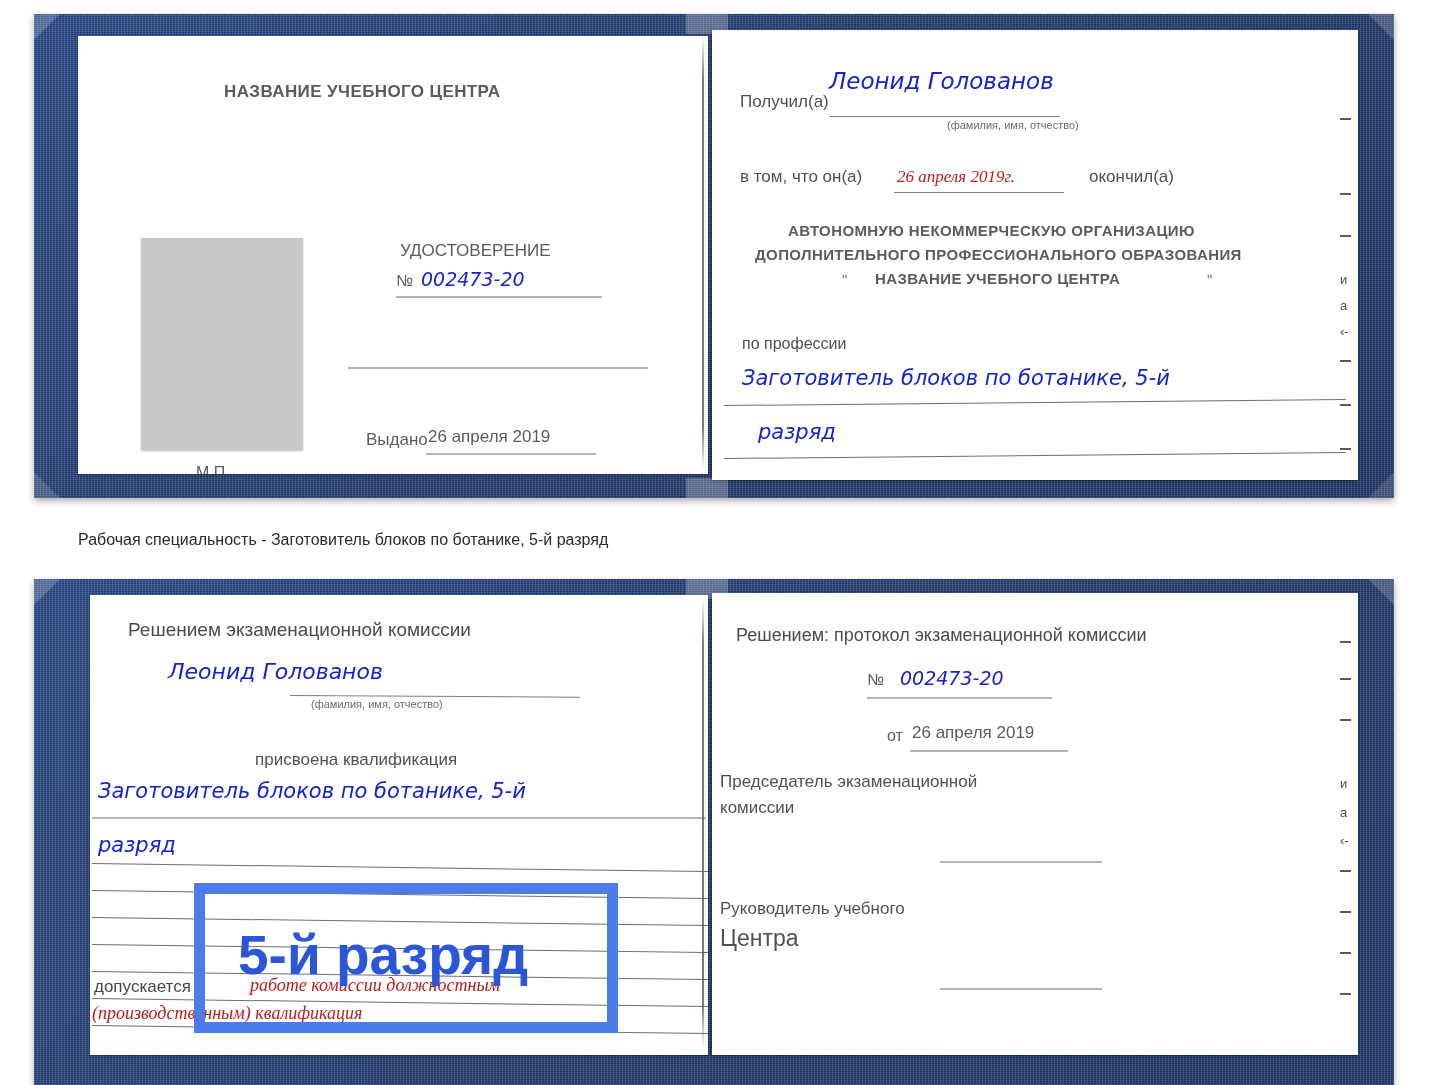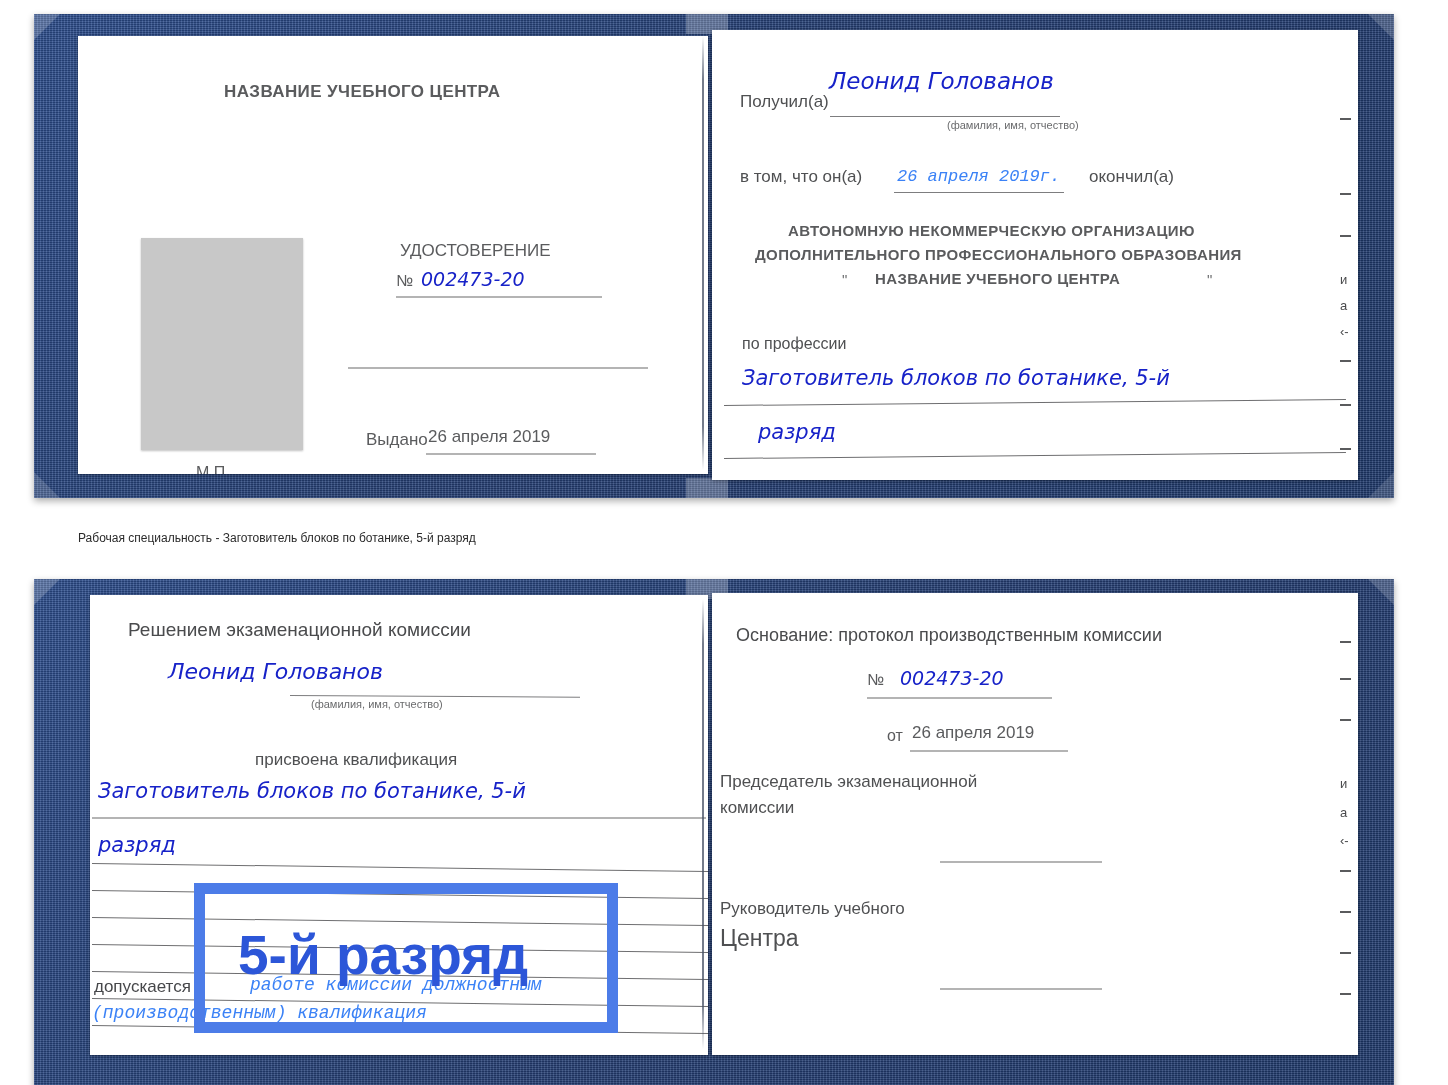--- a/index.html
+++ b/index.html
@@ -77,22 +77,22 @@
   .t-small { font-size: 11px; color: #6a6b6d; }
   .t-hand {
     position: absolute;
     color: #1722c8;
     font-family: "DejaVu Sans", sans-serif;
     font-style: italic;
     white-space: nowrap;
   }
   .t-italic-print {
     position: absolute;
-    color: #3b82f6;
-    font-family: Liberation Mono, monospace;
+    color: #b91c1c;
+    font-family: Liberation Serif, serif;
     font-style: italic;
     white-space: nowrap;
   }
 
   
   .rule {
     position: absolute;
     background: #b4b4b4;
     height: 2px;
   }
@@ -123,21 +123,21 @@
     font-family: "Liberation Sans", sans-serif;
     font-weight: 700;
     white-space: nowrap;
   }
 
   
   .caption {
     position: absolute;
     left: 78px;
     top: 531px;
-    font-size: 12px;
+    font-size: 16px;
     color: #2b2b2b;
     font-family: "Liberation Sans", sans-serif;
     white-space: nowrap;
   }
 
   
   .frag {
     position: absolute;
     color: #4a4b4d;
     font-size: 13px;
@@ -256,21 +256,21 @@
 
       <div class="hl-box" style="left:104px; top:288px; width:424px; height:150px;"></div>
       <div class="hl-text" style="left:148px; top:328px; font-size:55px;">5-й разряд</div>
     </div>
   </div>
 
   <div class="fold" style="left:668px; top:20px; height:450px;"></div>
 
   <div class="page bp-right">
     <div class="page-inner">
-      <div class="t-print" style="left:24px; top:32px; font-size:18px; color:#4a4b4d;">Основание: протокол производственным комиссии</div>
+      <div class="t-print" style="left:24px; top:32px; font-size:18px; color:#4a4b4d;">Решением: протокол экзаменационной комиссии</div>
 
       <div class="t-print" style="left:155px; top:78px; font-size:16px; color:#5a5b5d;">№</div>
       <div class="t-hand" style="left:188px; top:74px; font-size:19px;">002473-20</div>
       <div class="rule" style="left:155px; top:104px; width:185px;"></div>
 
       <div class="t-print" style="left:175px; top:134px; font-size:16px; color:#5a5b5d;">от</div>
       <div class="t-print" style="left:200px; top:130px; font-size:17px; color:#5a5b5d;">26 апреля 2019</div>
       <div class="rule" style="left:198px; top:157px; width:158px;"></div>
 
       <div class="t-print" style="left:8px; top:179px; font-size:17px; color:#4f5052;">Председатель экзаменационной</div>

